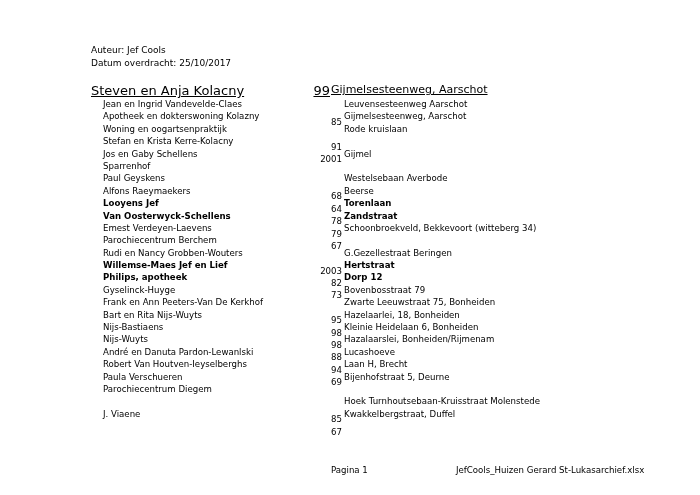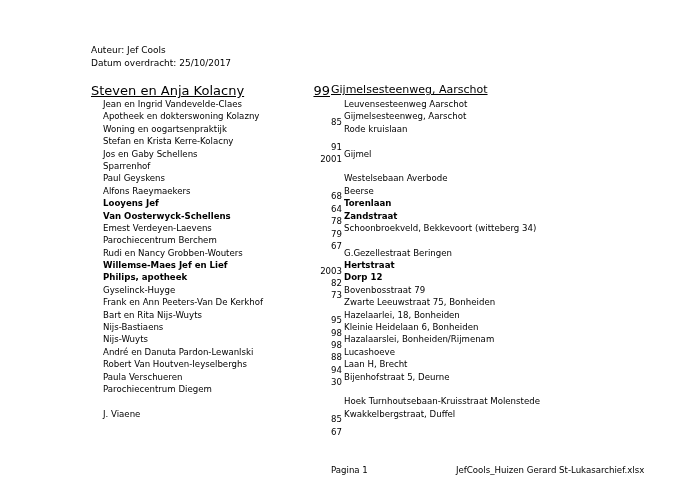--- a/index.html
+++ b/index.html
@@ -127,21 +127,21 @@
       <span class="num">88</span>
       <span class="addr">Hazalaarslei, Bonheiden/Rijmenam</span>
     </div>
     <div class="row">
       <span class="name">André en Danuta Pardon-Lewanlski</span>
       <span class="num">94</span>
       <span class="addr">Lucashoeve</span>
     </div>
     <div class="row">
       <span class="name">Robert Van Houtven-Ieyselberghs</span>
-      <span class="num">30</span>
+      <span class="num">69</span>
       <span class="addr">Laan H, Brecht</span>
     </div>
     <div class="row">
       <span class="name">Paula Verschueren</span>
       <span class="num"></span>
       <span class="addr">Bijenhofstraat 5, Deurne</span>
     </div>
     <div class="row">
       <span class="name">Parochiecentrum Diegem</span>
       <span class="num"></span>

